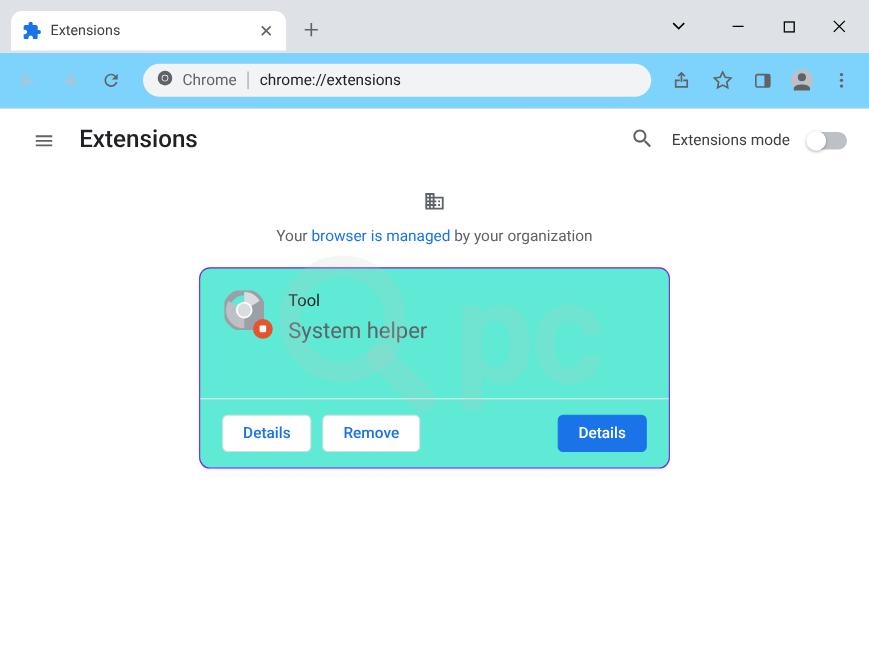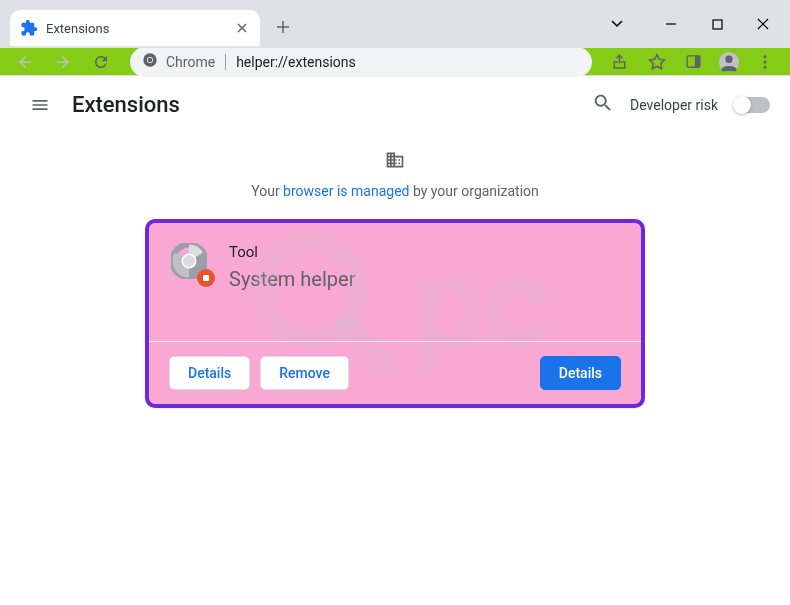--- a/index.html
+++ b/index.html
@@ -80,22 +80,22 @@
       height: 40px;
       display: flex;
       align-items: center;
       justify-content: center;
       color: #000;
       cursor: pointer;
     }
     .win-btn.dropdown { margin-right: 8px; }
     
     .toolbar {
-      height: 28px;
-      background: #84cc16;
+      height: 51px;
+      background: #7dd3fc;
       border-bottom: 1px solid #dadce0;
       display: flex;
       align-items: center;
       padding: 0 8px;
       gap: 4px;
     }
     .nav-btn {
       width: 34px;
       height: 34px;
       display: flex;
@@ -216,23 +216,23 @@
       color: #1a73e8;
       text-decoration: none;
     }
     
     .card-container {
       display: flex;
       justify-content: center;
       padding: 0 20px;
     }
     .ext-card {
-      width: 500px;
-      background: #f9a8d4;
-      border: 4px solid #6d28d9;
+      width: 428px;
+      background: #5eead4;
+      border: 1px solid #6d28d9;
       border-radius: 10px;
       box-shadow: 0 1px 2px rgba(60,64,67,0.1);
       overflow: hidden;
     }
     .ext-body {
       padding: 20px 22px 50px;
       display: flex;
       gap: 18px;
     }
     .ext-icon-wrap {
@@ -392,21 +392,21 @@
     <span>
       <svg width="16" height="16" viewBox="0 0 24 24">
         <circle cx="12" cy="12" r="10" fill="#5f6368"></circle>
         <circle cx="12" cy="12" r="4.5" fill="#fff"></circle>
         <circle cx="12" cy="12" r="3.5" fill="#5f6368"></circle>
       </svg>
     </span>
     <div class="omnibox-text">
       <span class="omnibox-scheme">Chrome</span>
       <span class="omnibox-divider"></span>
-      <span class="omnibox-path">helper://extensions</span>
+      <span class="omnibox-path">chrome://extensions</span>
     </div>
   </div>
   <div class="toolbar-right">
     <div class="toolbar-icon">
       <svg width="18" height="18" viewBox="0 0 24 24" fill="none" stroke="#5f6368" stroke-width="2">
           <path d="M8 12 L3 12 L3 20 L17 20 L17 12 L12 12 M10 3 L10 14 M6 7 L10 3 L14 7"></path>
         </svg>
     </div>
     <div class="toolbar-icon">
       <svg width="18" height="18" viewBox="0 0 24 24" fill="none" stroke="#5f6368" stroke-width="2">
@@ -442,21 +442,21 @@
         <path d="M3 18h18v-2H3v2zM3 13h18v-2H3v2zM3 6v2h18V6H3z"></path>
       </svg>
   </div>
   <div class="page-title">Extensions</div>
   <div class="header-right">
     <div class="search-btn">
       <svg width="22" height="22" viewBox="0 0 24 24" fill="#5f6368">
           <path d="M15.5 14h-.79l-.28-.27C15.41 12.59 16 11.11 16 9.5 16 5.91 13.09 3 9.5 3S3 5.91 3 9.5 5.91 16 9.5 16c1.61 0 3.09-.59 4.23-1.57l.27.28v.79l5 4.99L20.49 19l-4.99-5zm-6 0C7.01 14 5 11.99 5 9.5S7.01 5 9.5 5 14 7.01 14 9.5 11.99 14 9.5 14z"></path>
         </svg>
     </div>
-    <span class="dev-mode-label">Developer risk</span>
+    <span class="dev-mode-label">Extensions mode</span>
     <div class="toggle">
       <div class="toggle-knob"></div>
     </div>
   </div>
 </div>
 
 <div class="managed-banner">
   <span>
     <svg width="20" height="20" viewBox="0 0 24 24" fill="#5f6368">
       <path d="M12 7V3H2v18h20V7H12zM6 19H4v-2h2v2zm0-4H4v-2h2v2zm0-4H4V9h2v2zm0-4H4V5h2v2zm4 12H8v-2h2v2zm0-4H8v-2h2v2zm0-4H8V9h2v2zm0-4H8V5h2v2zm10 12h-8v-2h2v-2h-2v-2h2v-2h-2V9h8v10zm-2-8h-2v2h2v-2zm0 4h-2v2h2v-2z"></path>

